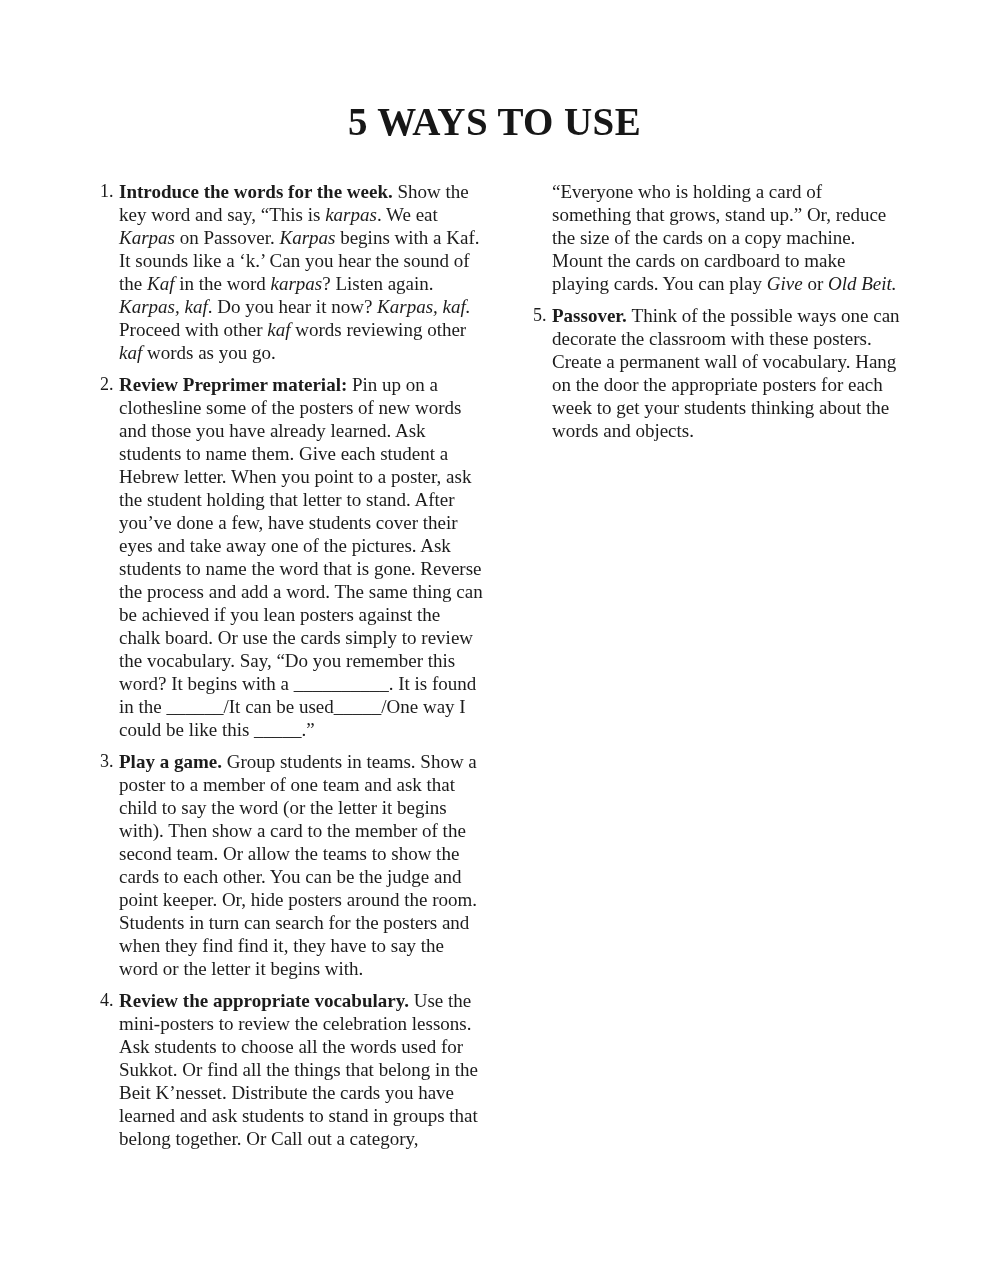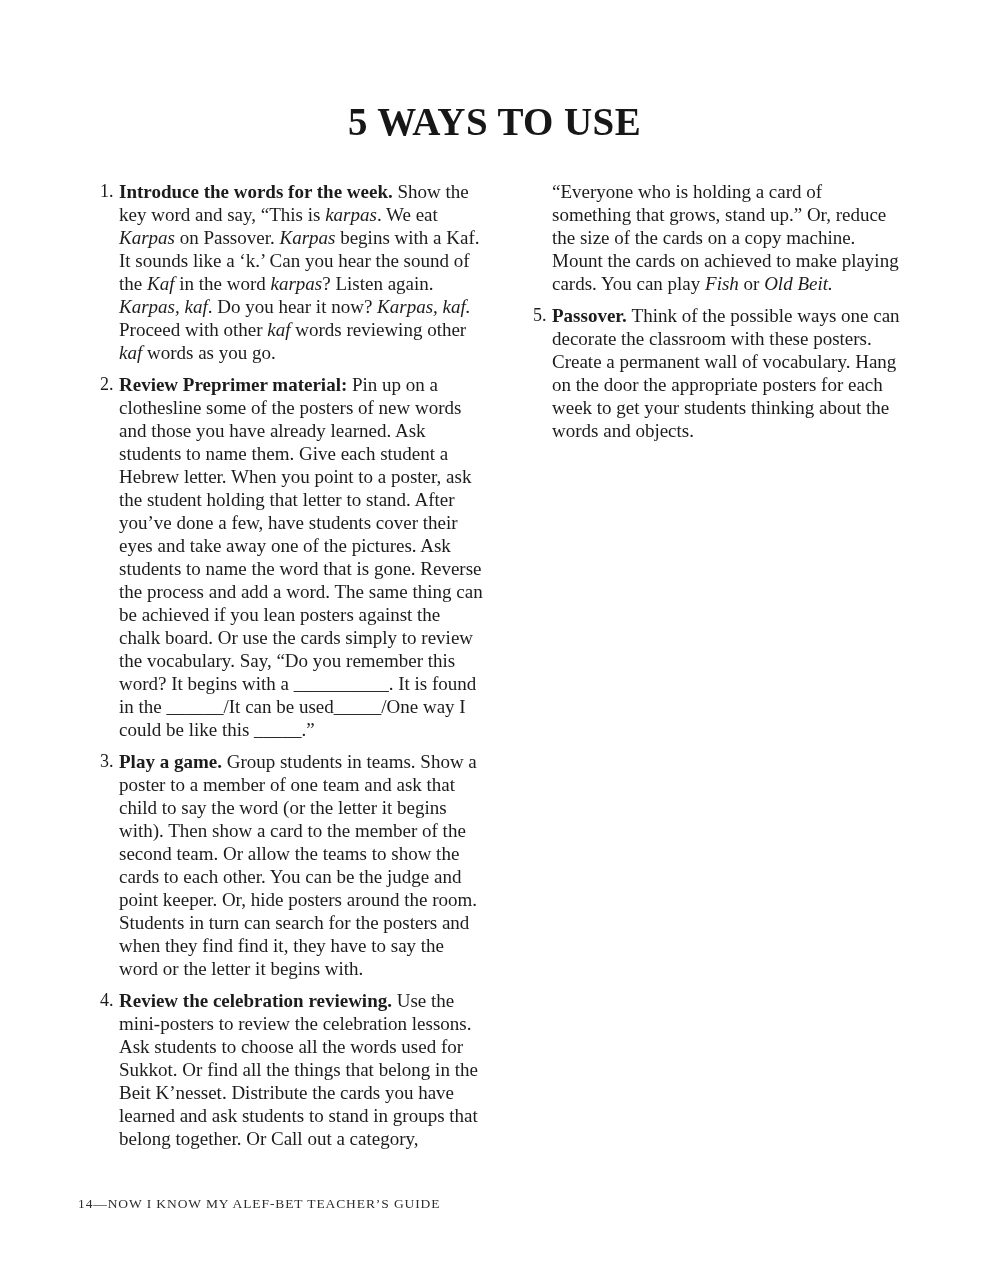--- a/index.html
+++ b/index.html
@@ -78,31 +78,30 @@
       <div class="list-item">
         <span class="item-number">2.</span>
         <span class="item-text"><span class="seg-b">Review Preprimer material: </span><span>Pin up on a clothesline some of the posters of new words and those you have already learned. Ask students to name them. Give each student a Hebrew letter. When you point to a poster, ask the student holding that letter to stand. After you’ve done a few, have students cover their eyes and take away one of the pictures. Ask students to name the word that is gone. Reverse the process and add a word. The same thing can be achieved if you lean posters against the chalk board.  Or use the cards simply to review the vocabulary. Say, “Do you remember this word? It begins with a __________. It is found in the ______/It can be used_____/One way I could be like this _____.”</span></span>
       </div>
       <div class="list-item">
         <span class="item-number">3.</span>
         <span class="item-text"><span class="seg-b">Play a game. </span><span>Group students in teams. Show a poster to a member of one team and ask that child to say the word (or the letter it begins with). Then show a card to the member of the second team. Or allow the teams to show the cards to each other. You can be the judge and point keeper. Or, hide posters around the room. Students in turn can search for the posters and when they find find it, they have to say the word or the letter it begins with.</span></span>
       </div>
       <div class="list-item">
         <span class="item-number">4.</span>
-        <span class="item-text"><span class="seg-b">Review the celebration reviewing. </span><span>Use the mini-posters to review the celebration lessons. Ask students to choose all the words used for Sukkot. Or find all the things that belong in the Beit K’nesset. Distribute the cards you have learned and ask students to stand in groups that belong together. Or Call out a category,</span></span>
+        <span class="item-text"><span class="seg-b">Review the appropriate vocabulary. </span><span>Use the mini-posters to review the celebration lessons. Ask students to choose all the words used for Sukkot. Or find all the things that belong in the Beit K’nesset. Distribute the cards you have learned and ask students to stand in groups that belong together. Or Call out a category,</span></span>
       </div>
     </div>
 
     <div class="col-right">
       <div class="list-item">
-        <span class="item-text"><span>“Everyone who is holding a card of something that grows, stand up.” Or, reduce the size of the cards on a copy machine. Mount the cards on achieved to make playing cards. You can play </span><span class="seg-i">Fish</span><span> or </span><span class="seg-i">Old Beit.</span></span>
+        <span class="item-text"><span>“Everyone who is holding a card of something that grows, stand up.” Or, reduce the size of the cards on a copy machine. Mount the cards on cardboard to make playing cards. You can play </span><span class="seg-i">Give</span><span> or </span><span class="seg-i">Old Beit.</span></span>
       </div>
       <div class="list-item">
         <span class="item-number">5.</span>
         <span class="item-text"><span class="seg-b">Passover. </span><span>Think of the possible ways one can decorate the classroom with these posters. Create a permanent wall of vocabulary. Hang on the door the appropriate posters for each week to get your students thinking about the words and objects.</span></span>
       </div>
     </div>
 
   </div>
 
-  <div class="footer">14—NOW I KNOW MY ALEF-BET TEACHER’S GUIDE</div>
 
 </div>
 
 </body></html>

